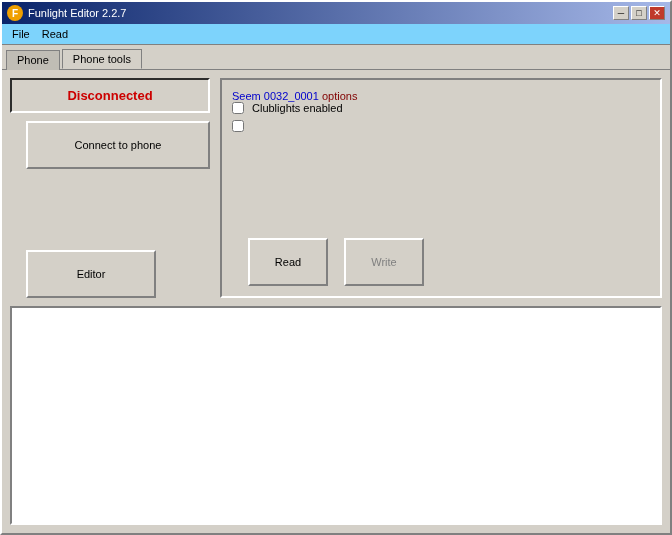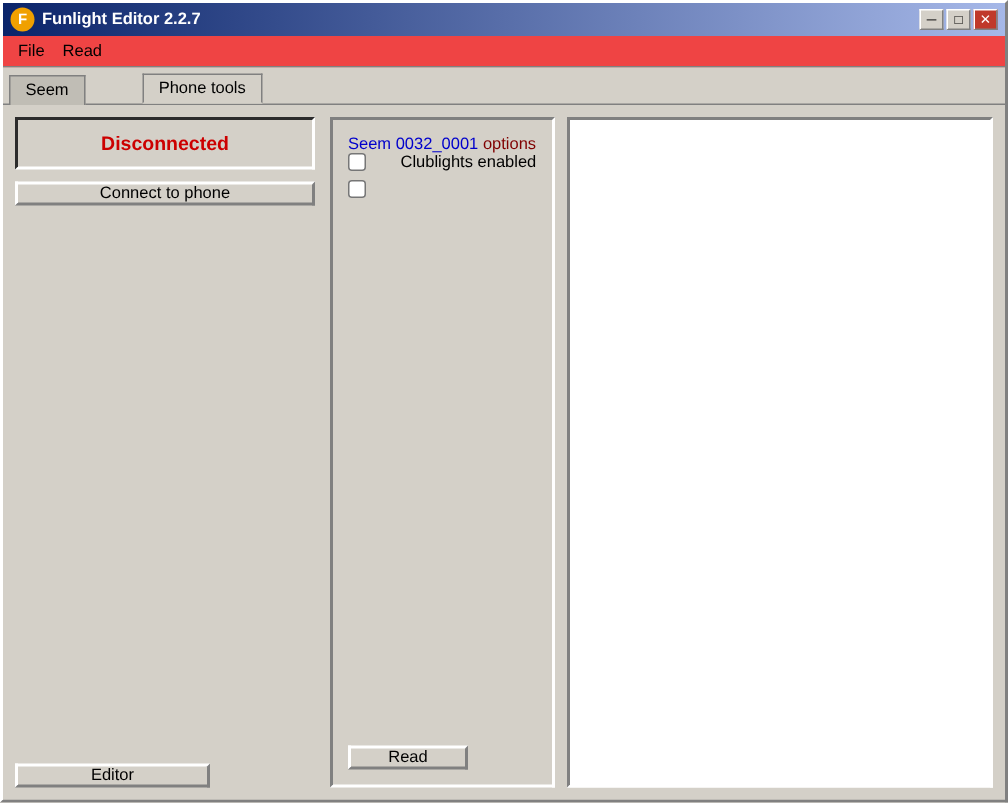--- a/index.html
+++ b/index.html
@@ -50,21 +50,21 @@
       align-items: center;
       justify-content: center;
       font-size: 10px;
       font-weight: bold;
       color: white;
       flex-shrink: 0;
     }
 
     .title-text {
       font-size: 11px;
-      font-weight: bold;
+      font-weight: normal;
       color: white;
     }
 
     .title-buttons {
       display: flex;
       gap: 2px;
     }
 
     .title-btn {
       width: 16px;
@@ -81,21 +81,21 @@
       color: #000;
       font-family: 'Marlett', 'Arial', sans-serif;
     }
 
     .title-btn.close-btn {
       background: #c0392b;
       color: white;
     }
 
     .menubar {
-      background: #ef4444;
+      background: #7dd3fc;
       padding: 2px 4px;
       display: flex;
       gap: 0;
       flex-shrink: 0;
       border-bottom: 1px solid #808080;
     }
 
     .menu-item {
       padding: 2px 6px;
       cursor: pointer;
@@ -119,29 +119,28 @@
       margin-right: 2px;
       position: relative;
       top: 1px;
     }
 
     .tab.active {
       background: #d4d0c8;
       border-bottom: 1px solid #d4d0c8;
       top: 0;
       z-index: 1;
-      margin-left: 36px;
     }
 
     .content-area {
       flex: 1;
       background: #d4d0c8;
       padding: 8px;
       display: flex;
-      flex-direction: row;
+      flex-direction: column;
       gap: 8px;
       border-top: 1px solid #808080;
     }
 
     .top-section {
       display: flex;
       gap: 10px;
       flex-shrink: 0;
     }
 
@@ -161,25 +160,26 @@
       color: #cc0000;
       font-weight: bold;
       font-size: 13px;
       border-color: #808080 #ffffff #ffffff #808080;
     }
 
     .win-button {
       background: #d4d0c8;
       border: 2px solid;
       border-color: #ffffff #808080 #808080 #ffffff;
-      padding: 0 10px;
+      padding: 16px 10px;
       cursor: pointer;
       font-size: 11px;
       font-family: 'Tahoma', 'Arial', sans-serif;
       text-align: center;
+      margin-left: 16px;
     }
 
     .win-button:disabled {
       color: #808080;
     }
 
     .right-panel {
       flex: 1;
       border: 2px solid;
       border-color: #808080 #ffffff #ffffff #808080;
@@ -197,21 +197,21 @@
       color: #0000cc;
     }
 
     .seem-options-label {
       color: #800000;
     }
 
     .checkbox-row {
       display: flex;
       align-items: center;
-      gap: 23px;
+      gap: 8px;
       margin-bottom: 6px;
     }
 
     .checkbox-row input[type="checkbox"] {
       width: 12px;
       height: 12px;
     }
 
     .buttons-row {
       position: absolute;
@@ -260,21 +260,21 @@
       <button class="title-btn close-btn">✕</button>
     </div>
   </div>
 
   <div class="menubar">
     <div class="menu-item">File</div>
     <div class="menu-item">Read</div>
   </div>
 
   <div class="tabs-bar">
-    <div class="tab">Seem</div>
+    <div class="tab">Phone</div>
     <div class="tab active">Phone tools</div>
   </div>
 
   <div class="content-area">
     <div class="top-section">
 
       <div class="left-panel">
         <div class="status-box">Disconnected</div>
         <button class="win-button">Connect to phone</button>
         <div style="flex: 1; min-height: 60px;"></div>
@@ -288,19 +288,20 @@
         </div>
         <div class="checkbox-row">
           <input type="checkbox" style="">
           <label>Clublights enabled</label>
         </div>
         <div class="checkbox-row">
           <input type="checkbox" style="">
         </div>
         <div class="buttons-row">
           <button class="win-button read-write-btn">Read</button>
+          <button class="win-button read-write-btn write-btn-disabled" disabled="">Write</button>
         </div>
       </div>
     </div>
 
     <div class="log-area"></div>
   </div>
 </div>
 
 </body></html>

